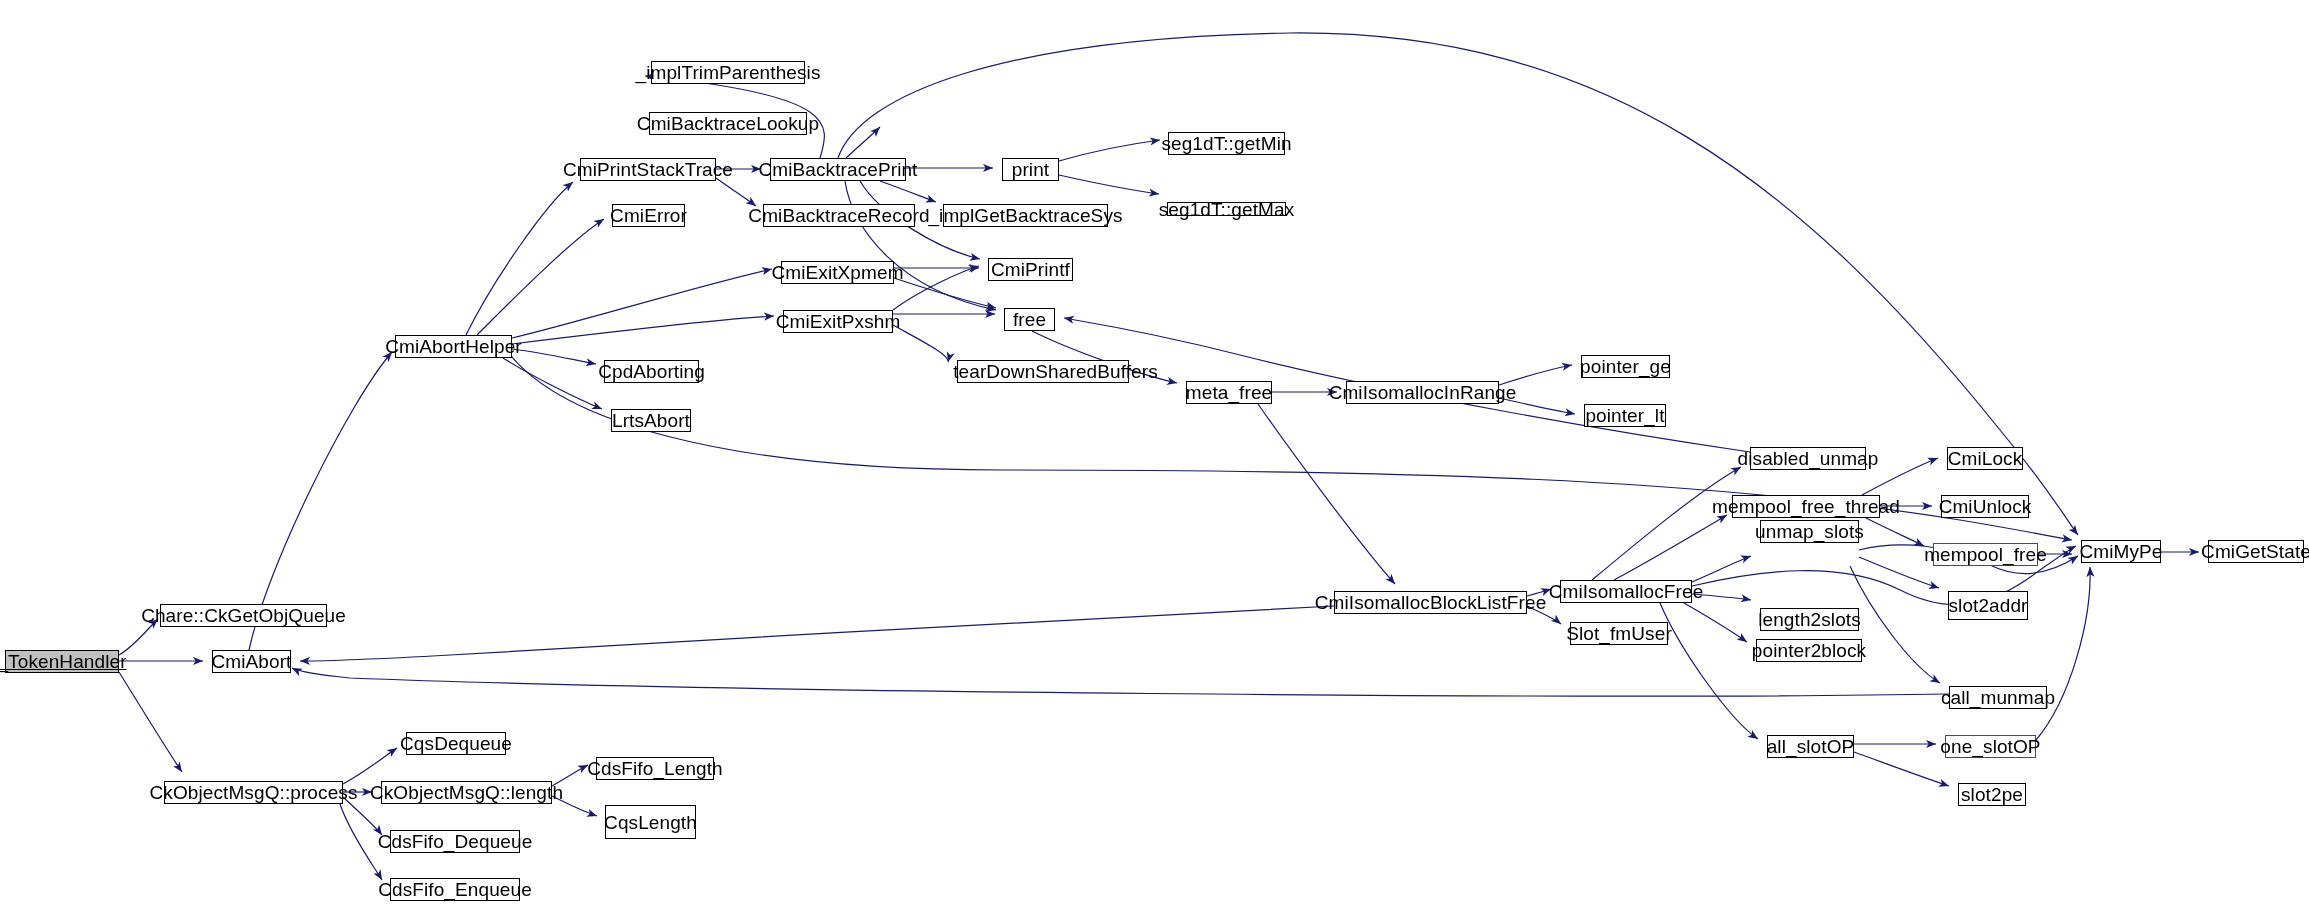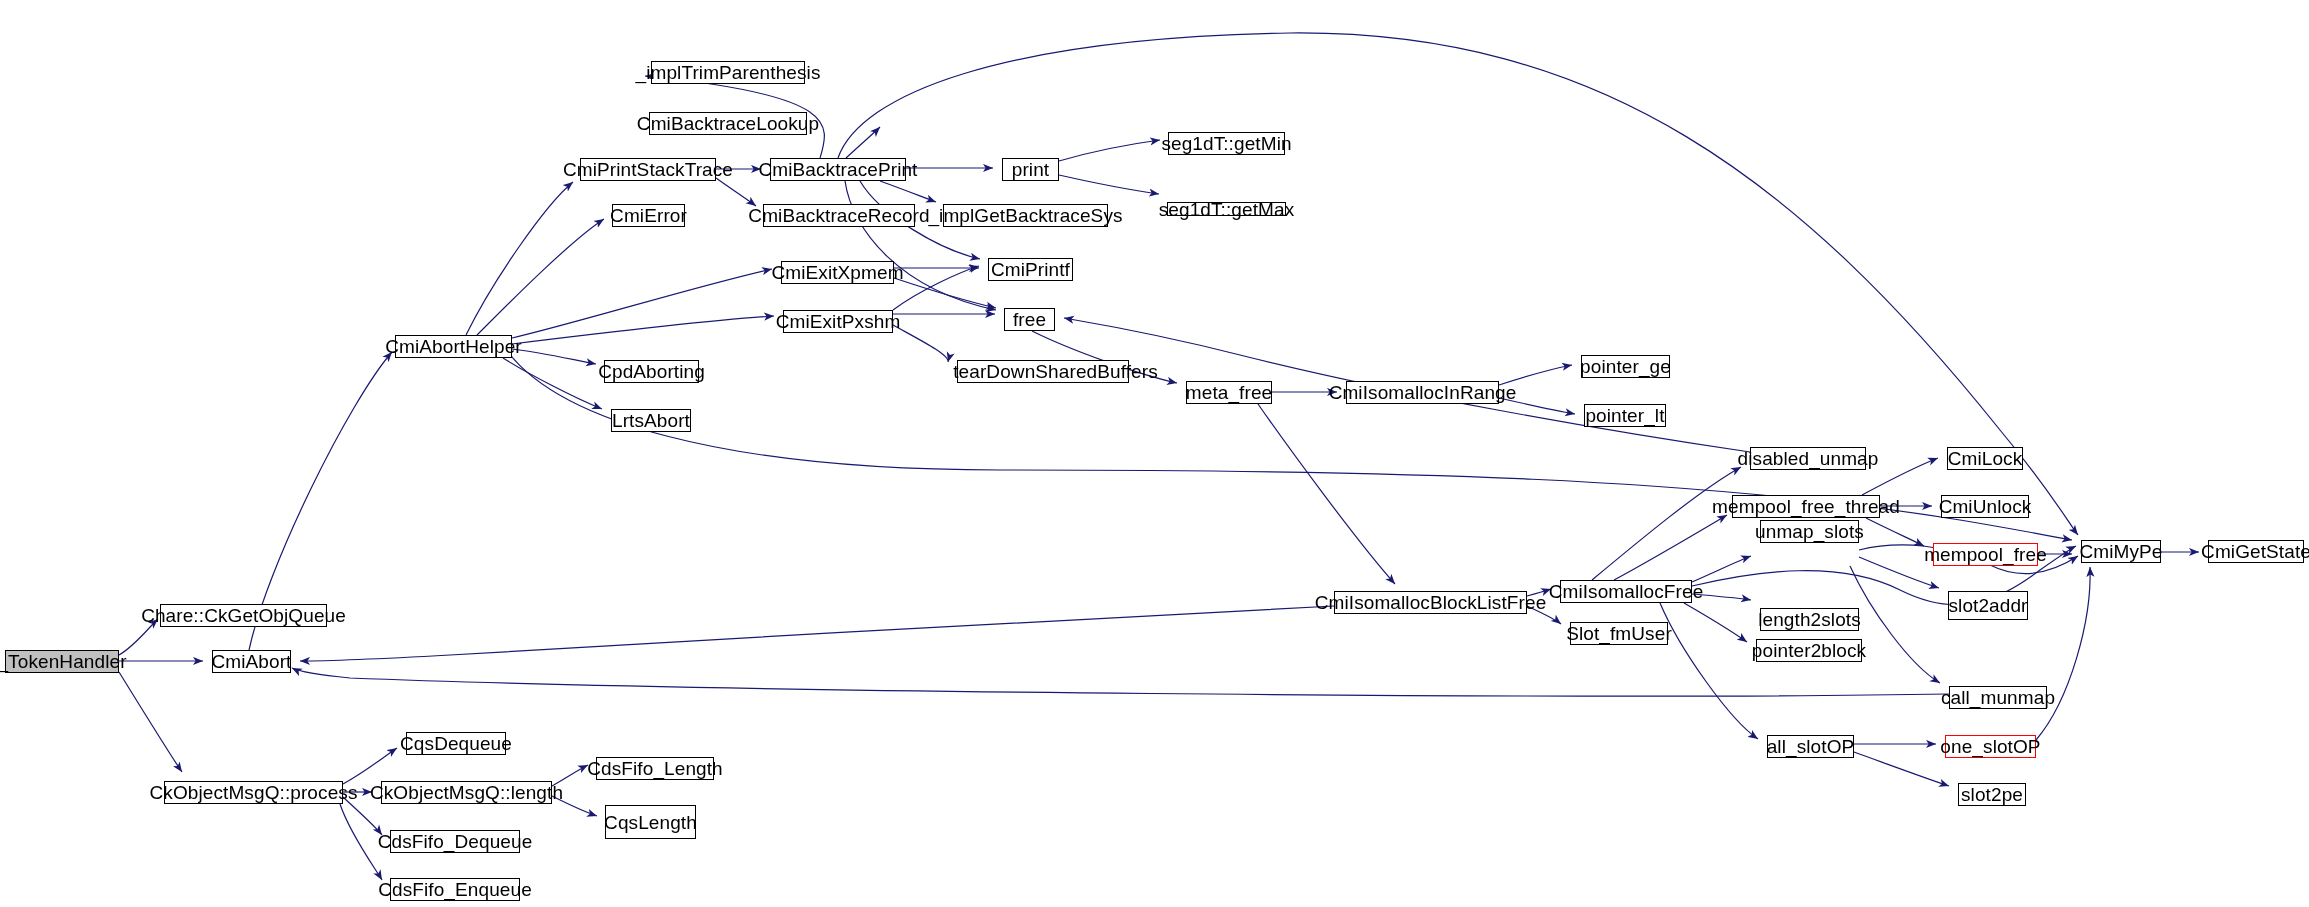--- a/index.html
+++ b/index.html
@@ -35,20 +35,21 @@
     display: flex;
     align-items: center;
     justify-content: center;
     white-space: nowrap;
     letter-spacing: 0.1px;
     z-index: 5;
   }
   .node.root {
     background: #c0c0c0;
     border-color: #000000;
+    text-decoration: underline;
   }
   .node.redborder {
     border-color: #ff0000;
   }
 </style>
 </head>
 <body>
 
 <div id="graph">
 

